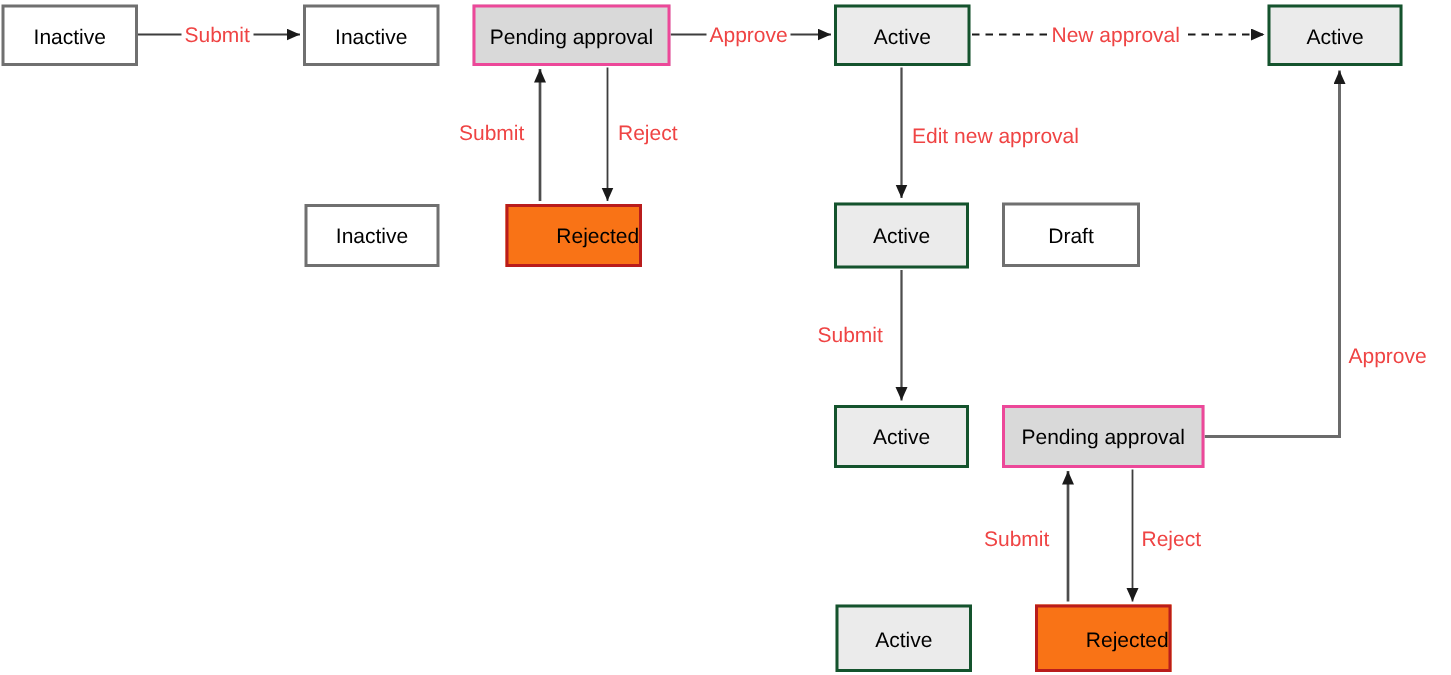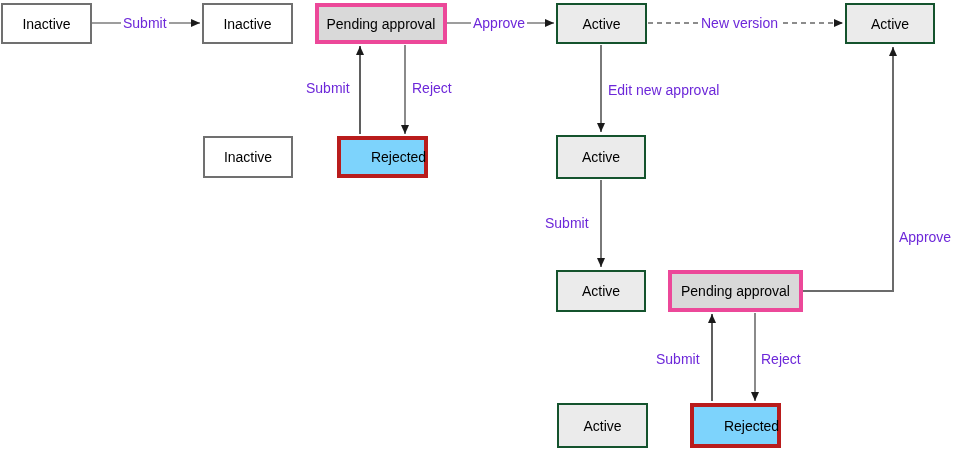--- a/index.html
+++ b/index.html
@@ -13,25 +13,25 @@
   #edges{position:absolute;left:0;top:0;width:967px;height:450px;}
   .node{
     position:absolute;
     box-sizing:border-box;
     display:flex;align-items:center;justify-content:center;
     font-size:14px;color:#000;
     white-space:nowrap;
   }
   .node.white{background:#ffffff;border:2px solid #707070;}
   .node.light{background:#ebebeb;border:2px solid #14532d;}
-  .node.mid{background:#d9d9d9;border:4px solid #ec4899;}
-  .node.dark{background:#7dd3fc;border:4px solid #b91c1c;padding-left:32px;}
+  .node.mid{background:#d9d9d9;border:2px solid #ec4899;}
+  .node.dark{background:#f97316;border:2px solid #b91c1c;padding-left:32px;}
   .edge-label{
     position:absolute;
-    font-size:14px;line-height:16px;color:#6d28d9;
+    font-size:14px;line-height:16px;color:#ef4444;
     background:#ffffff;
     padding:0 2px;
     white-space:nowrap;
   }
 </style>
 </head>
 <body>
 
 <div id="canvas">
 
@@ -60,30 +60,31 @@
 
   <div class="node white" style="left:1px;   top:3px;   width:91px; height:41px;">Inactive</div>
   <div class="node white" style="left:202px; top:3px;   width:91px; height:41px;">Inactive</div>
   <div class="node mid" style="left:315px; top:3px;   width:132px;height:41px;">Pending approval</div>
   <div class="node light" style="left:556px; top:3px;   width:91px; height:41px;">Active</div>
   <div class="node light" style="left:845px; top:3px;   width:90px; height:41px;">Active</div>
 
   <div class="node white" style="left:203px; top:136px; width:90px; height:42px;">Inactive</div>
   <div class="node dark" style="left:337px; top:136px; width:91px; height:42px;">Rejected</div>
   <div class="node light" style="left:556px; top:135px; width:90px; height:44px;">Active</div>
+  <div class="node white" style="left:668px; top:135px; width:92px; height:43px;">Draft</div>
 
   <div class="node light" style="left:556px; top:270px; width:90px; height:42px;">Active</div>
   <div class="node mid" style="left:668px; top:270px; width:135px;height:42px;">Pending approval</div>
 
   <div class="node light" style="left:557px; top:403px; width:91px; height:45px;">Active</div>
   <div class="node dark" style="left:690px; top:403px; width:91px; height:45px;">Rejected</div>
 
   <div class="edge-label" style="left:121px; top:15px;">Submit</div>
   <div class="edge-label" style="left:471px; top:15px;">Approve</div>
-  <div class="edge-label" style="left:699px; top:15px;">New version</div>
+  <div class="edge-label" style="left:699px; top:15px;">New approval</div>
   <div class="edge-label" style="left:304px; top:80px;">Submit</div>
   <div class="edge-label" style="left:410px; top:80px;">Reject</div>
   <div class="edge-label" style="left:606px; top:82px;">Edit new approval</div>
   <div class="edge-label" style="left:543px; top:215px;">Submit</div>
   <div class="edge-label" style="left:654px; top:351px;">Submit</div>
   <div class="edge-label" style="left:759px; top:351px;">Reject</div>
   <div class="edge-label" style="left:897px; top:229px;">Approve</div>
 
 </div>
 

